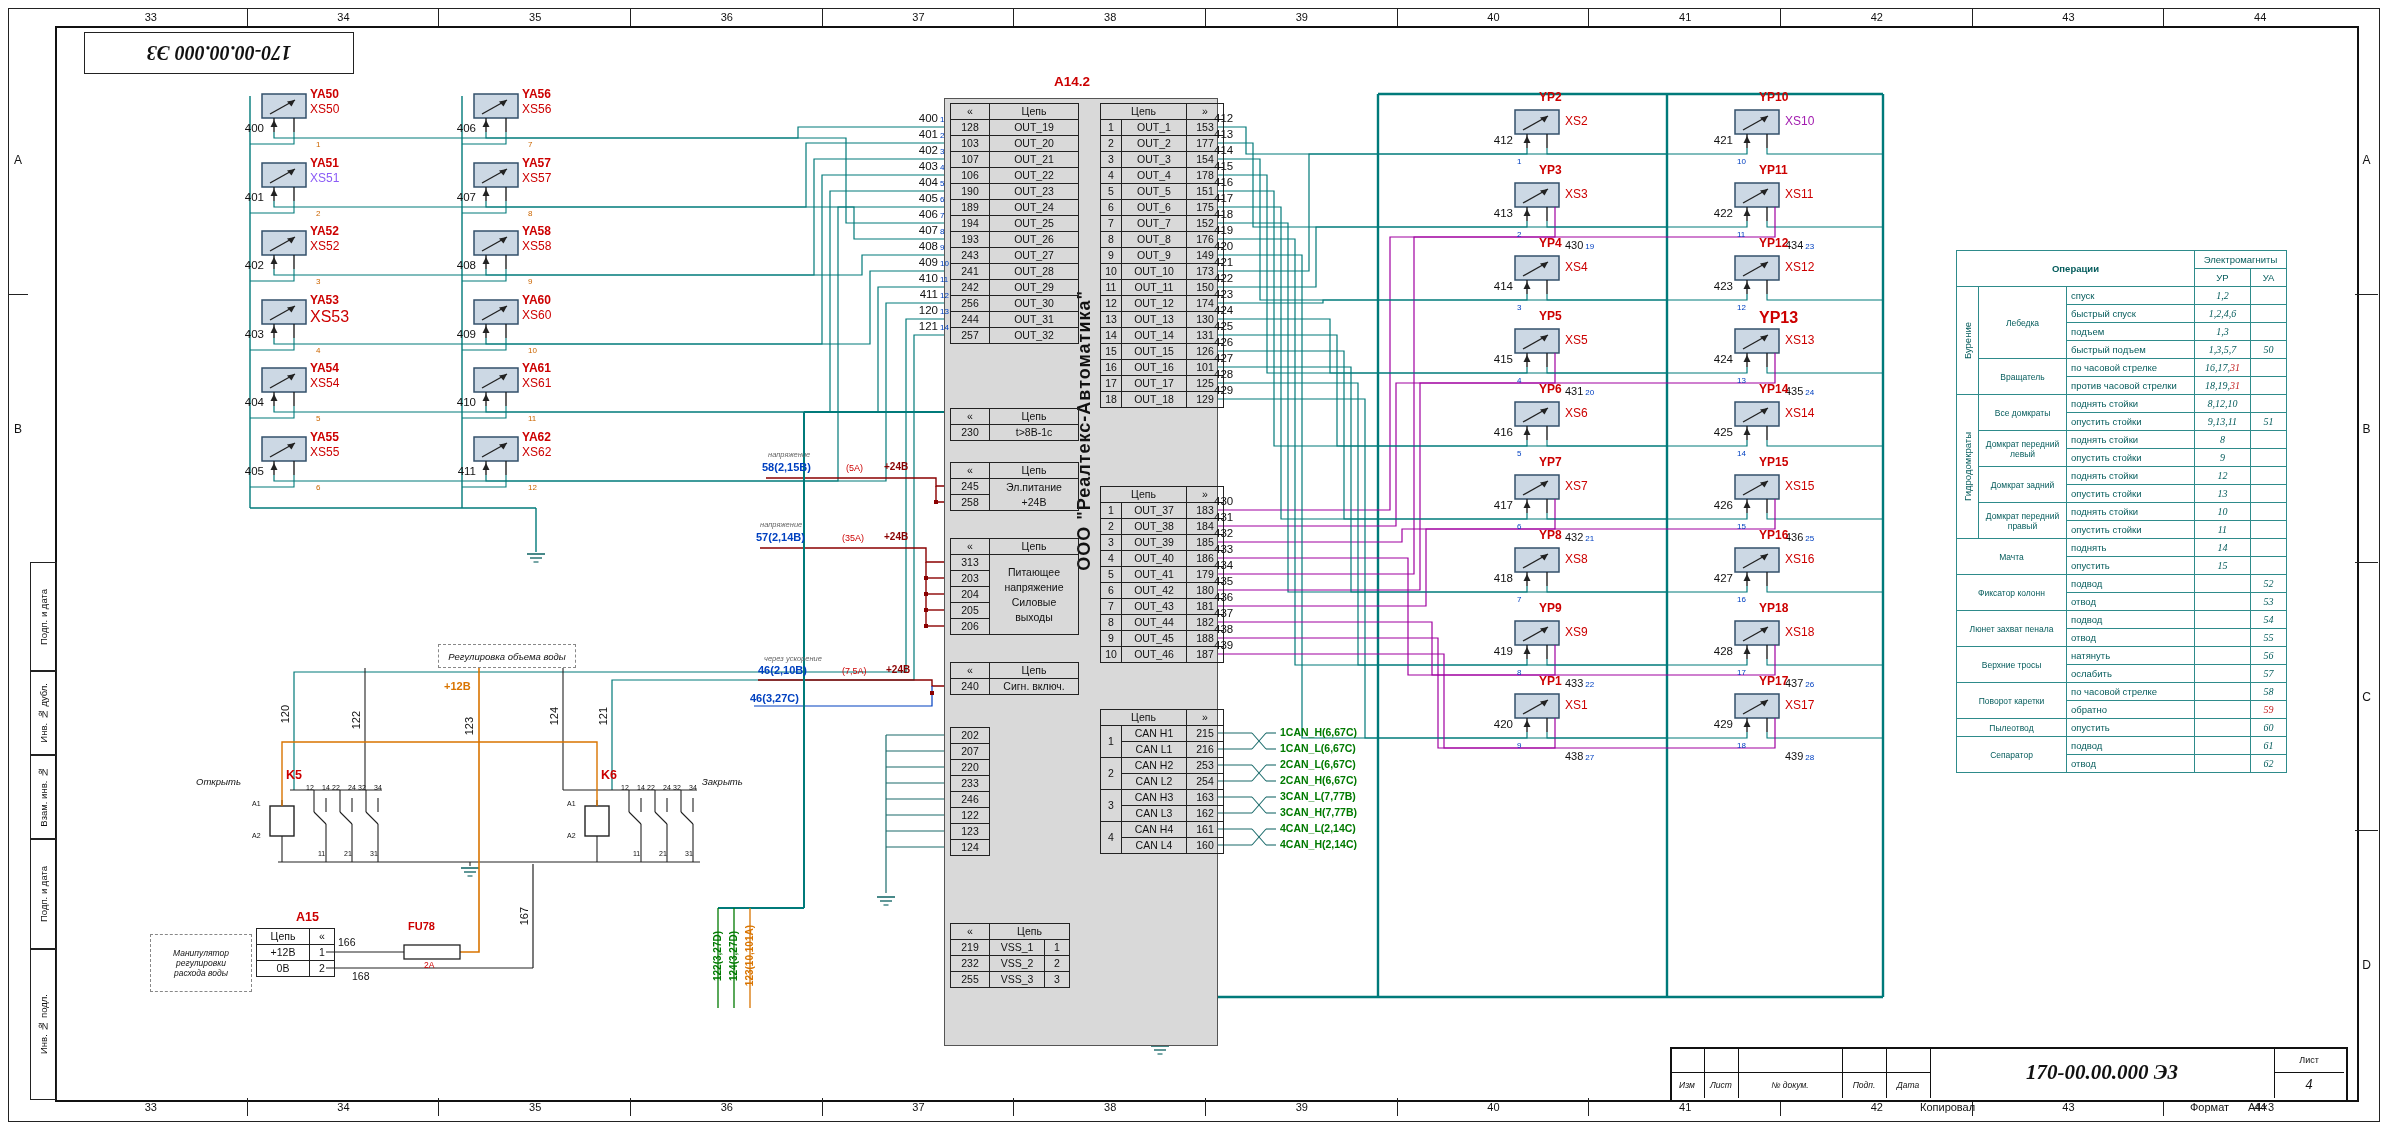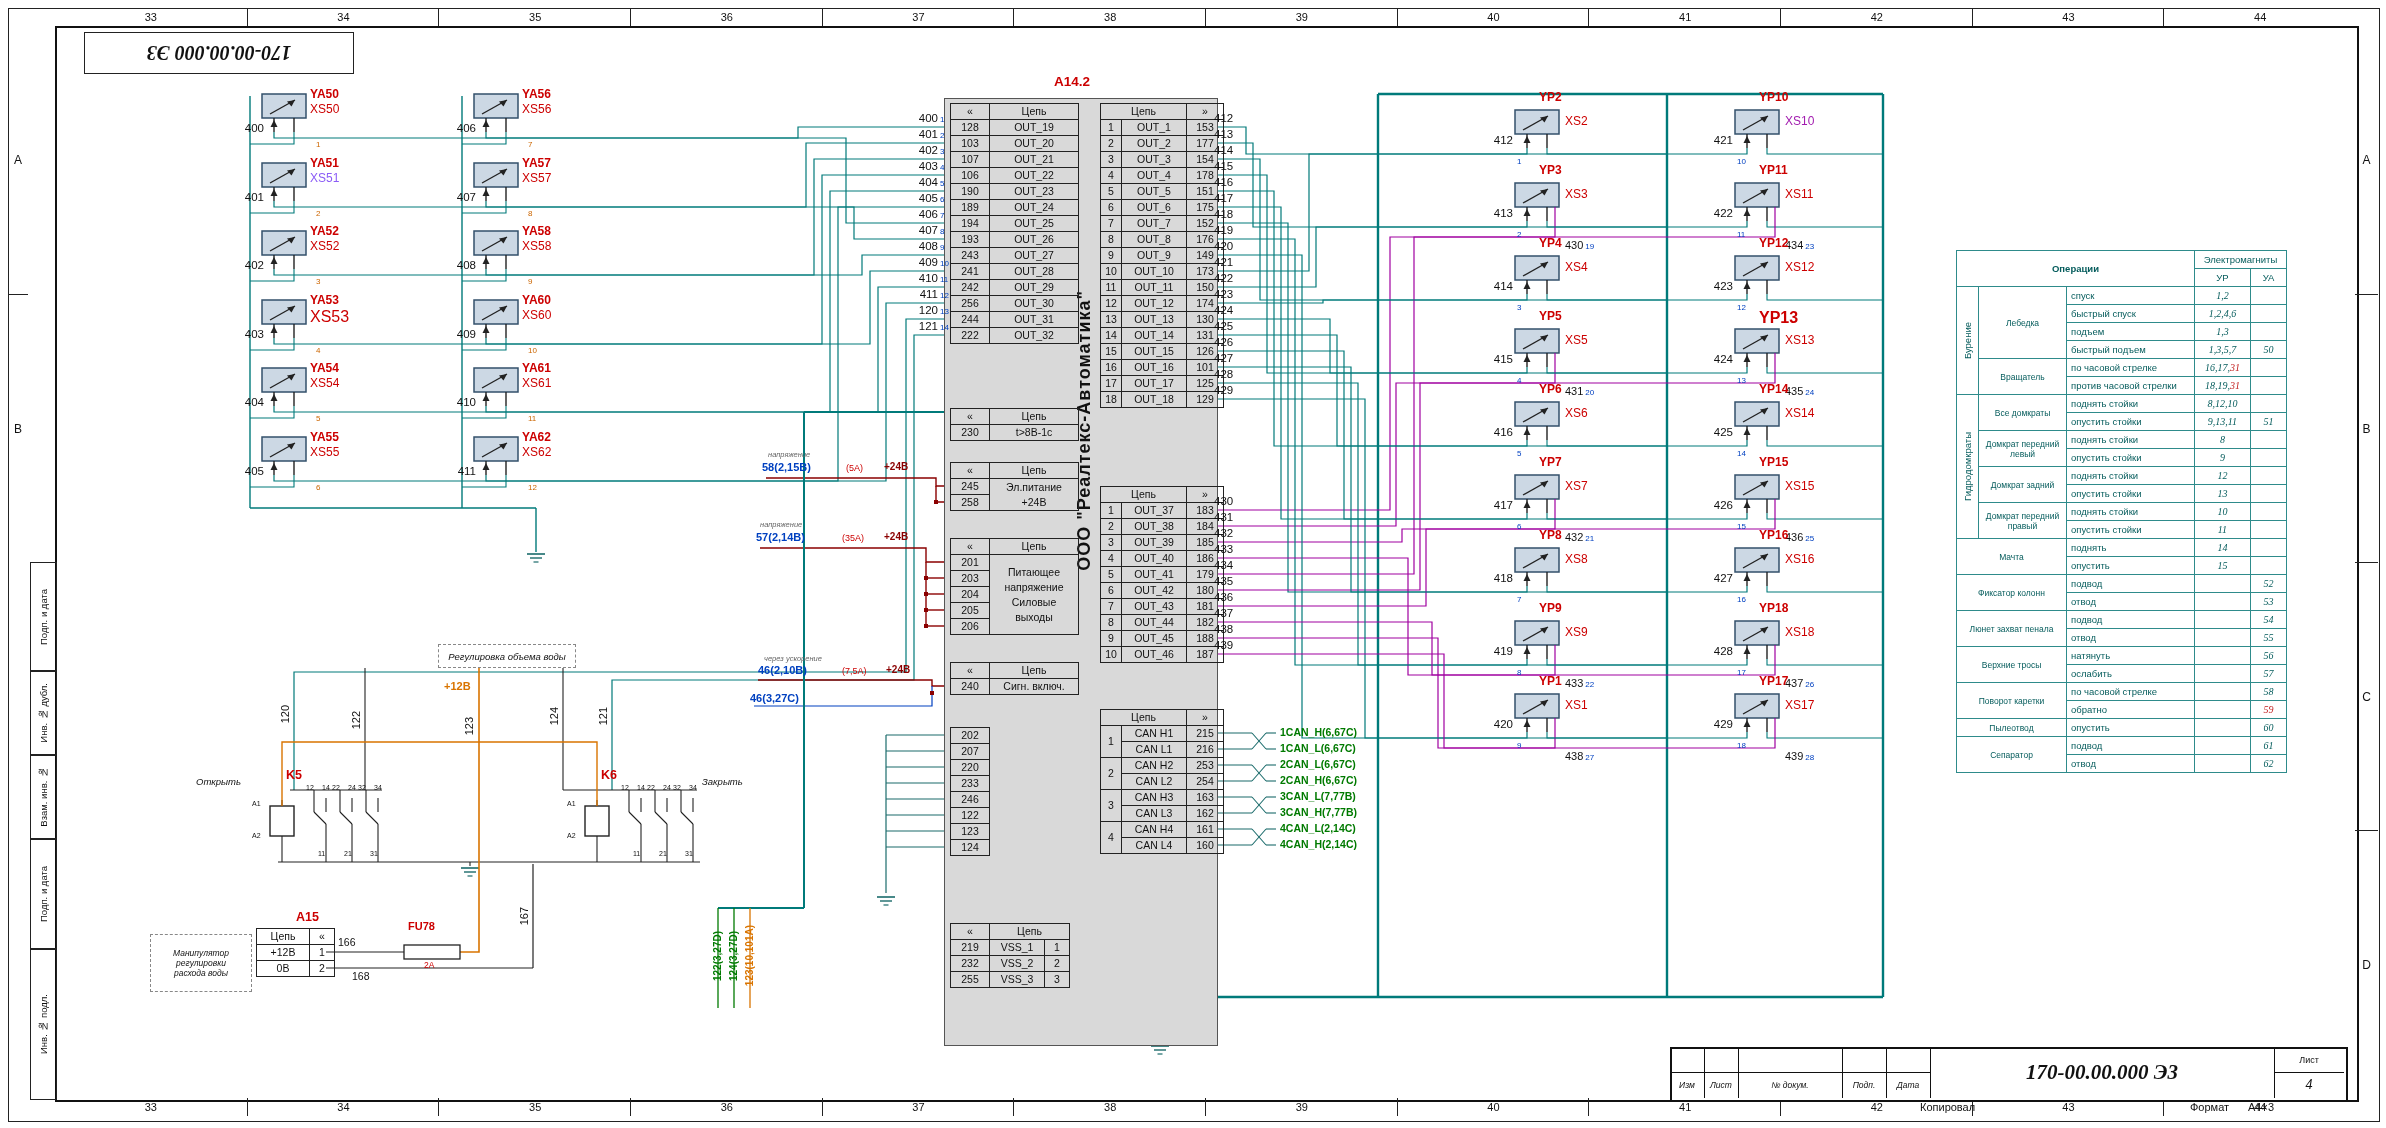--- a/index.html
+++ b/index.html
@@ -627,21 +627,21 @@
         </tr>
         <tr>
           <td>256</td>
           <td>OUT_30</td>
         </tr>
         <tr>
           <td>244</td>
           <td>OUT_31</td>
         </tr>
         <tr>
-          <td>222</td>
+          <td>257</td>
           <td>OUT_32</td>
         </tr>
       </tbody>
     </table>
     <div class="abs" style="left: 852px; top: 112px; width: 86px; text-align: right; font-size: 11.5px;">400</div>
     <div class="abs" style="left: 940px; top: 115px; font-size: 8px; color: rgb(0, 64, 192);">1</div>
     <div class="abs" style="left: 852px; top: 128px; width: 86px; text-align: right; font-size: 11.5px;">401</div>
     <div class="abs" style="left: 940px; top: 131px; font-size: 8px; color: rgb(0, 64, 192);">2</div>
     <div class="abs" style="left: 852px; top: 144px; width: 86px; text-align: right; font-size: 11.5px;">402</div>
     <div class="abs" style="left: 940px; top: 147px; font-size: 8px; color: rgb(0, 64, 192);">3</div>
@@ -697,21 +697,21 @@
         </tr>
       </tbody>
     </table>
     <table class="pt" style="left: 950px; top: 538px;">
       <tbody>
         <tr>
           <td style="width: 34px;">«</td>
           <td style="width: 84px;">Цепь</td>
         </tr>
         <tr>
-          <td>201</td>
+          <td>313</td>
           <td rowspan="5">
             <div>Питающее</div>
             <div>напряжение</div>
             <div>Силовые</div>
             <div>выходы</div>
           </td>
         </tr>
         <tr>
           <td>203</td>
         </tr>

